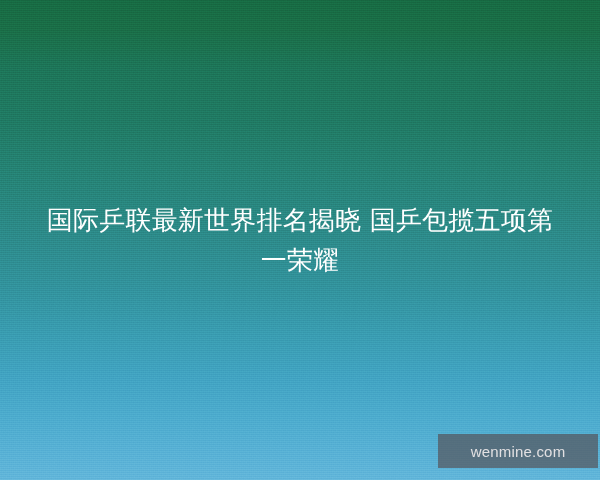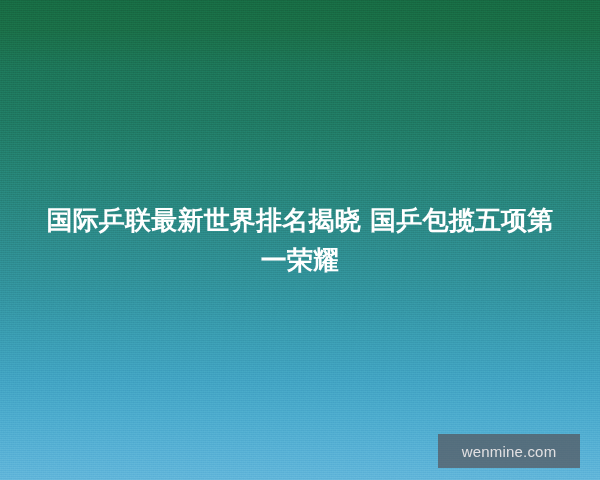--- a/index.html
+++ b/index.html
@@ -64,32 +64,32 @@
     box-sizing: border-box;
   }
 
   .headline {
     margin: 0;
     width: 100%;
     max-width: 528px;
     text-align: center;
     color: #ffffff;
     font-size: 26px;
-    font-weight: 700;
+    font-weight: 400;
     line-height: 40px;
     letter-spacing: 0.2px;
     font-family: "DejaVu Sans", "Liberation Sans", sans-serif;
     text-rendering: optimizeLegibility;
   }
 
   .watermark {
     position: absolute;
     left: 438px;
     top: 434px;
-    width: 142px;
+    width: 160px;
     height: 34px;
     display: flex;
     align-items: center;
     justify-content: center;
     background: rgba(85, 78, 82, 0.66);
     box-sizing: border-box;
   }
 
   .watermark-text {
     color: #e2e0e2;

